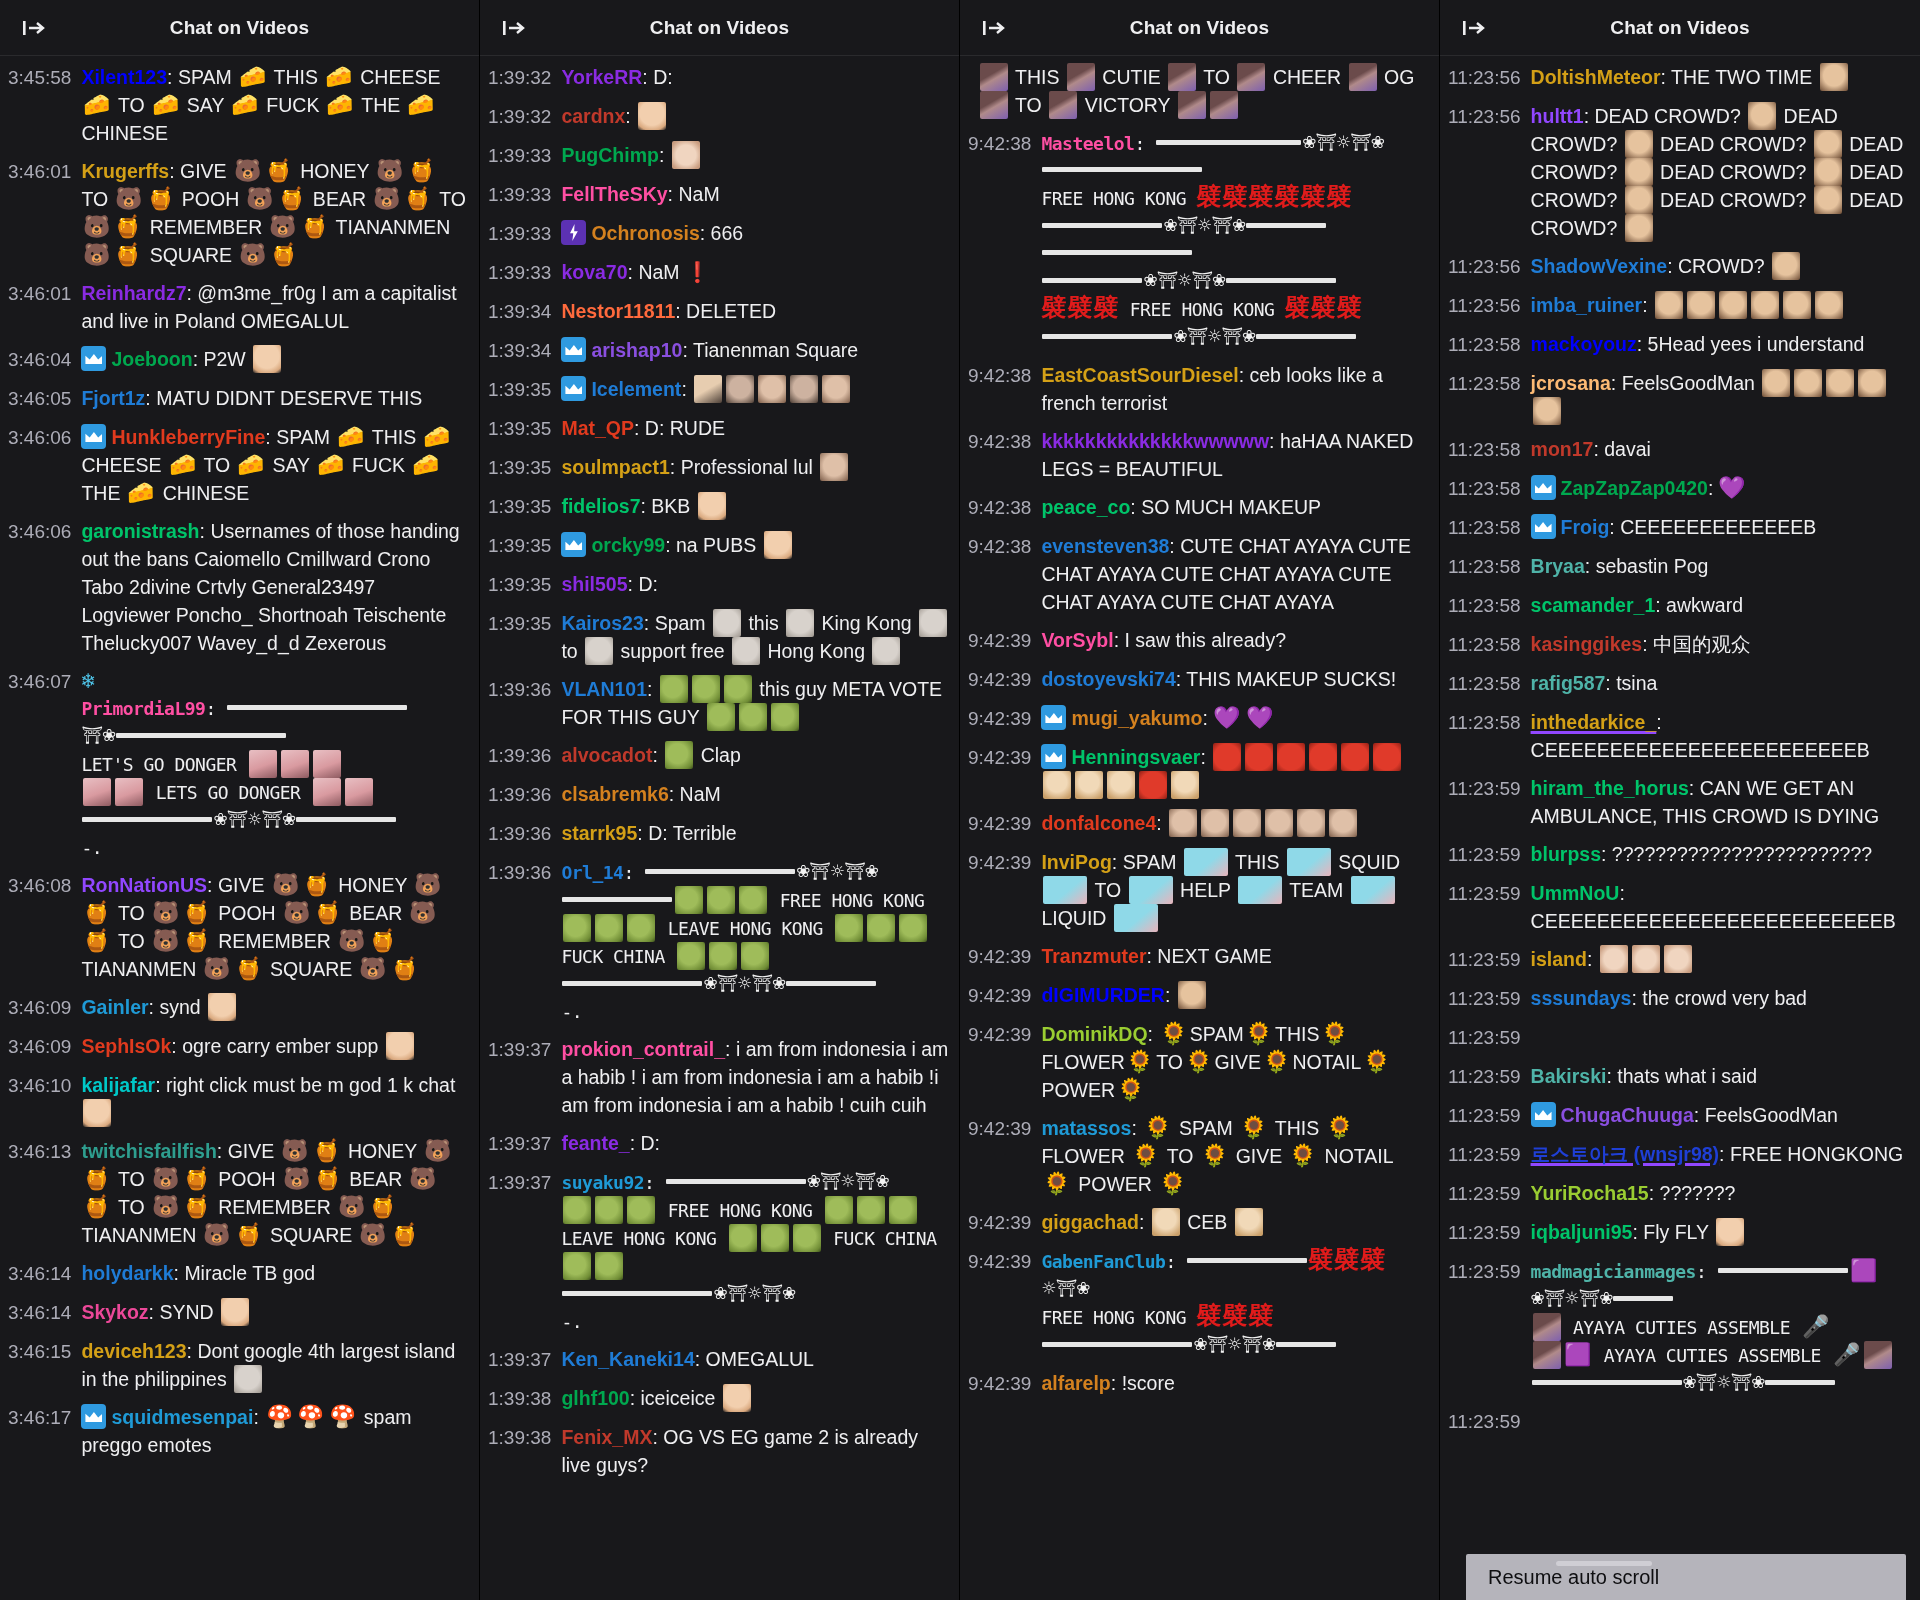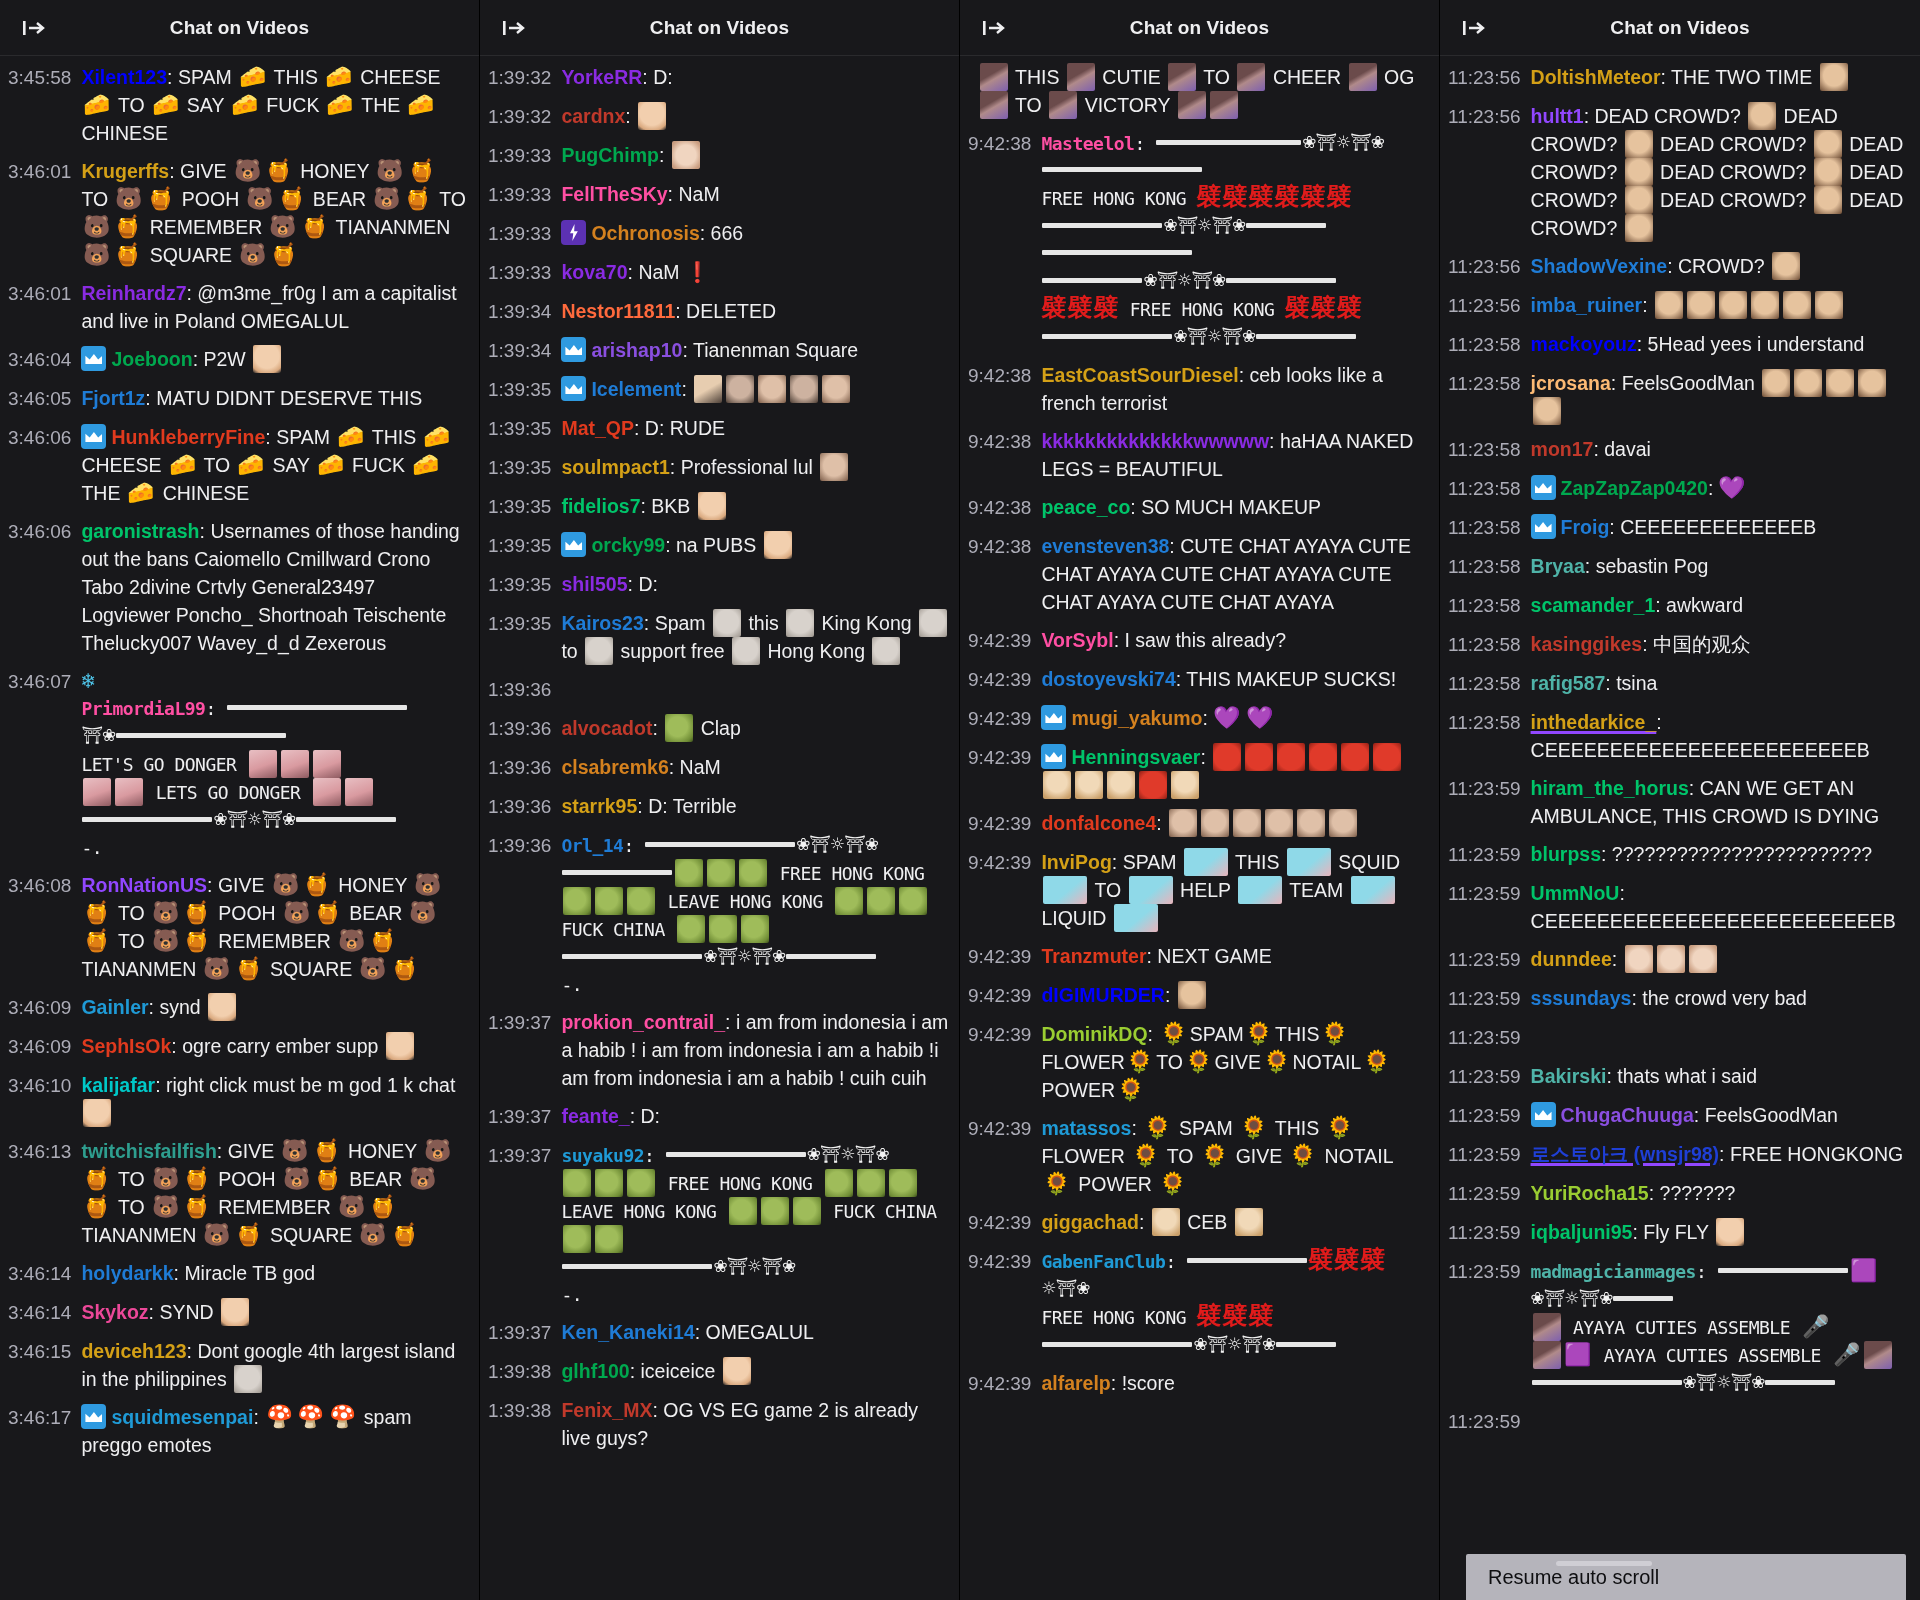--- a/index.html
+++ b/index.html
@@ -301,20 +301,21 @@
         <div class="msg">
           <span class="ts">1:39:35</span>
           <span class="body-txt"><span class="uname" style="color: rgb(138, 43, 226);">shil505</span><span class="colon">: </span><span class="txt">D:</span></span>
         </div>
         <div class="msg">
           <span class="ts">1:39:35</span>
           <span class="body-txt"><span class="uname" style="color: rgb(31, 124, 214);">Kairos23</span><span class="colon">: </span><span class="txt">Spam </span><span class="emote e-kapp"></span><span class="txt"> this </span><span class="emote e-kapp"></span><span class="txt"> King Kong </span><span class="emote e-kapp"></span><span class="txt"> to </span><span class="emote e-kapp"></span><span class="txt"> support free </span><span class="emote e-kapp"></span><span class="txt"> Hong Kong </span><span class="emote e-kapp"></span></span>
         </div>
         <div class="msg">
           <span class="ts">1:39:36</span>
+          <span class="body-txt"><span class="uname" style="color: rgb(31, 124, 214);">VLAN101</span><span class="colon">: </span><span class="emote e-orc"></span><span class="emote e-orc"></span><span class="emote e-orc"></span><span class="txt"> this guy META VOTE FOR THIS GUY </span><span class="emote e-orc"></span><span class="emote e-orc"></span><span class="emote e-orc"></span></span>
         </div>
         <div class="msg">
           <span class="ts">1:39:36</span>
           <span class="body-txt"><span class="uname" style="color: rgb(192, 57, 43);">alvocadot</span><span class="colon">: </span><span class="emote e-orc"></span><span class="txt"> Clap</span></span>
         </div>
         <div class="msg">
           <span class="ts">1:39:36</span>
           <span class="body-txt"><span class="uname" style="color: rgb(212, 129, 31);">clsabremk6</span><span class="colon">: </span><span class="txt">NaM</span></span>
         </div>
         <div class="msg">
@@ -514,21 +515,21 @@
         <div class="msg">
           <span class="ts">11:23:59</span>
           <span class="body-txt"><span class="uname" style="color: rgb(0, 196, 106);">blurpss</span><span class="colon">: </span><span class="txt">????????????????????????</span></span>
         </div>
         <div class="msg">
           <span class="ts">11:23:59</span>
           <span class="body-txt"><span class="uname" style="color: rgb(0, 196, 106);">UmmNoU</span><span class="colon">: </span><span class="txt">CEEEEEEEEEEEEEEEEEEEEEEEEEEB</span></span>
         </div>
         <div class="msg">
           <span class="ts">11:23:59</span>
-          <span class="body-txt"><span class="uname" style="color: rgb(212, 160, 23);">dunndee</span><span class="colon">: </span><span class="emote e-pepe"></span><span class="emote e-pepe"></span><span class="emote e-pepe"></span></span>
+          <span class="body-txt"><span class="uname" style="color: rgb(212, 160, 23);">island</span><span class="colon">: </span><span class="emote e-pepe"></span><span class="emote e-pepe"></span><span class="emote e-pepe"></span></span>
         </div>
         <div class="msg">
           <span class="ts">11:23:59</span>
           <span class="body-txt"><span class="uname" style="color: rgb(31, 124, 214);">sssundays</span><span class="colon">: </span><span class="txt">the crowd very bad</span></span>
         </div>
         <div class="msg">
           <span class="ts">11:23:59</span>
         </div>
         <div class="msg">
           <span class="ts">11:23:59</span>

